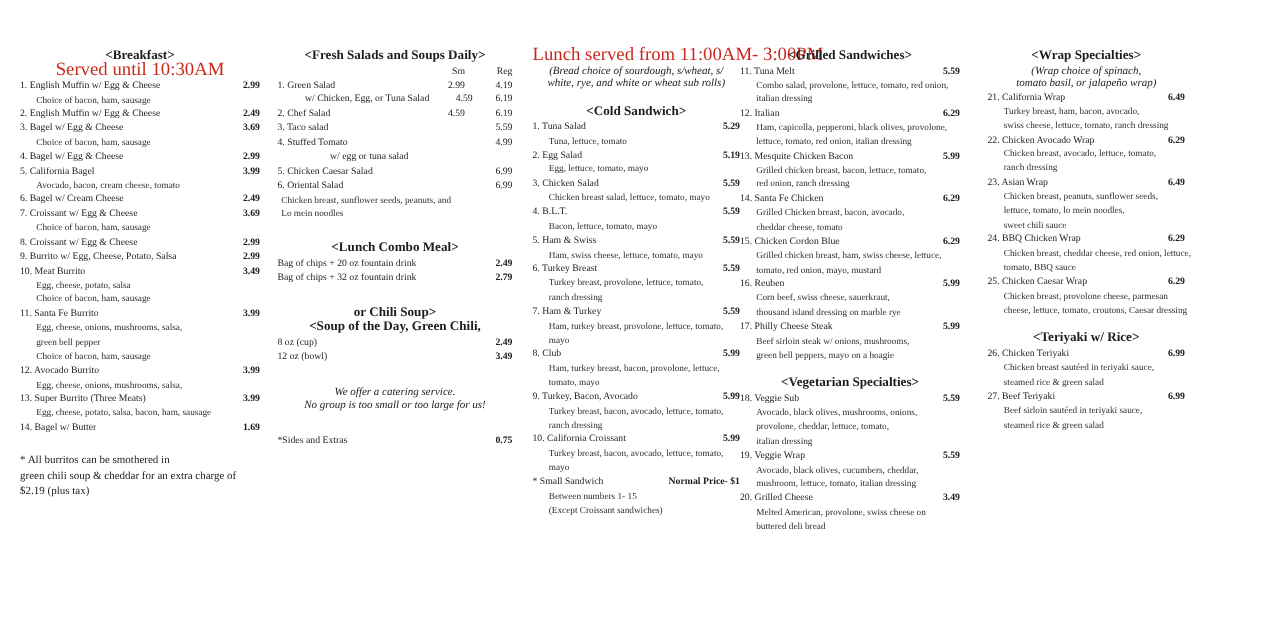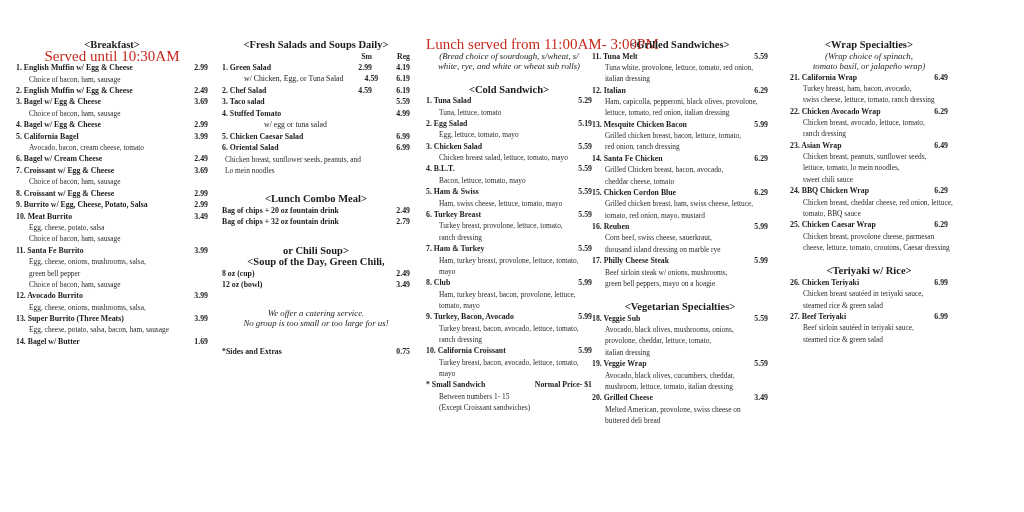--- a/index.html
+++ b/index.html
@@ -17,25 +17,25 @@
   .c3 { width:176px; }
   .c4 { margin-left:22px; width:158px; }
   .section { margin-bottom:12px; }
   .c1 .section { margin-bottom:17px; }
   .sec-title { font-weight:bold; font-size:10.5px; line-height:11.5px; text-align:center; white-space:nowrap;font-family:Liberation Serif, serif; }
   .sec-sub { font-size:15px; line-height:11.5px; text-align:center; white-space:nowrap; }
   .red { color:var(--red); }
   .text-line { font-size:8.8px; line-height:10.5px; text-align:center; white-space:nowrap;font-style:italic; }
   .hdr-row { display:flex; font-size:7.8px; line-height:11px; }
   .item-row { display:flex; font-size:7.8px; line-height:11.5px; }
-  .item-name { font-weight:bold; white-space:nowrap; }
+  .item-name { font-weight:normal; white-space:nowrap; }
   .sub .item-name { font-weight:normal; }
   .fill { flex:1 1 0; min-width:3px; }
   .price { font-weight:bold; white-space:nowrap; }
-  .p2 { width:38px; text-align:right; font-weight:bold; white-space:nowrap; }
+  .p2 { width:38px; text-align:right; font-weight:normal; white-space:nowrap; }
   .desc { font-size:7.4px; line-height:11.3px; padding-left:13px; white-space:nowrap; color:var(--desc); }
   .footnote { margin-top:14px; font-size:8.8px; line-height:12.5px; }
   .fline { white-space:nowrap; }
 </style>
 </head>
 <body>
 
 <div class="menu" id="menu">
     <div class="col c0">
       <div class="section">
@@ -143,20 +143,25 @@
           </div>
           <div class="desc">Egg, cheese, potato, salsa, bacon, ham, sausage</div>
         </div>
         <div class="item">
           <div class="item-row">
             <span class="item-name">14. Bagel w/ Butter</span>
             <span class="fill"></span>
             <span class="price">1.69</span>
           </div>
         </div>
+        <div class="footnote">
+          <div class="fline">* All burritos can be smothered in</div>
+          <div class="fline">green chili soup &amp; cheddar for an extra charge of</div>
+          <div class="fline">$2.19 (plus tax)</div>
+        </div>
       </div>
     </div>
     <div class="col c1">
       <div class="section">
         <div class="sec-title">&lt;Fresh Salads and Soups Daily&gt;</div>
         <div class="hdr-row">
           <span class="fill"></span>
           <span class="p2">Sm</span>
           <span class="p2">Reg</span>
         </div>
@@ -380,21 +385,21 @@
     </div>
     <div class="col c3">
       <div class="section">
         <div class="sec-title">&lt;Grilled Sandwiches&gt;</div>
         <div class="item">
           <div class="item-row">
             <span class="item-name">11. Tuna Melt</span>
             <span class="fill"></span>
             <span class="price">5.59</span>
           </div>
-          <div class="desc">Tuna white, provolone, lettuce, tomato, red onion,</div>
+          <div class="desc">Combo salad, provolone, lettuce, tomato, red onion,</div>
           <div class="desc">italian dressing</div>
         </div>
         <div class="item">
           <div class="item-row">
             <span class="item-name">12. Italian</span>
             <span class="fill"></span>
             <span class="price">6.29</span>
           </div>
           <div class="desc">Ham, capicolla, pepperoni, black olives, provolone,</div>
           <div class="desc">lettuce, tomato, red onion, italian dressing</div>

